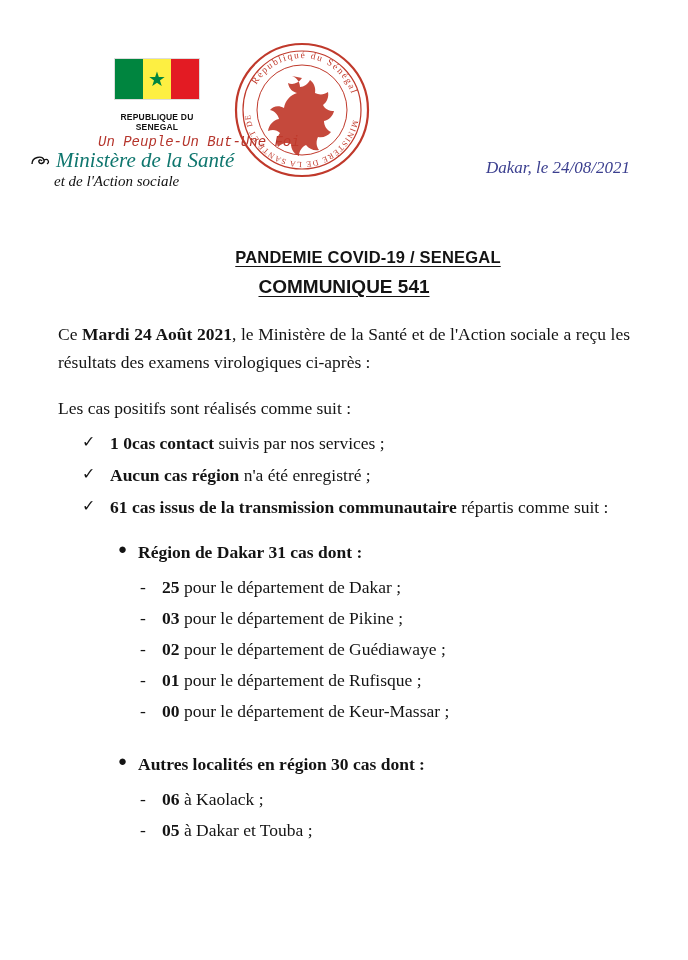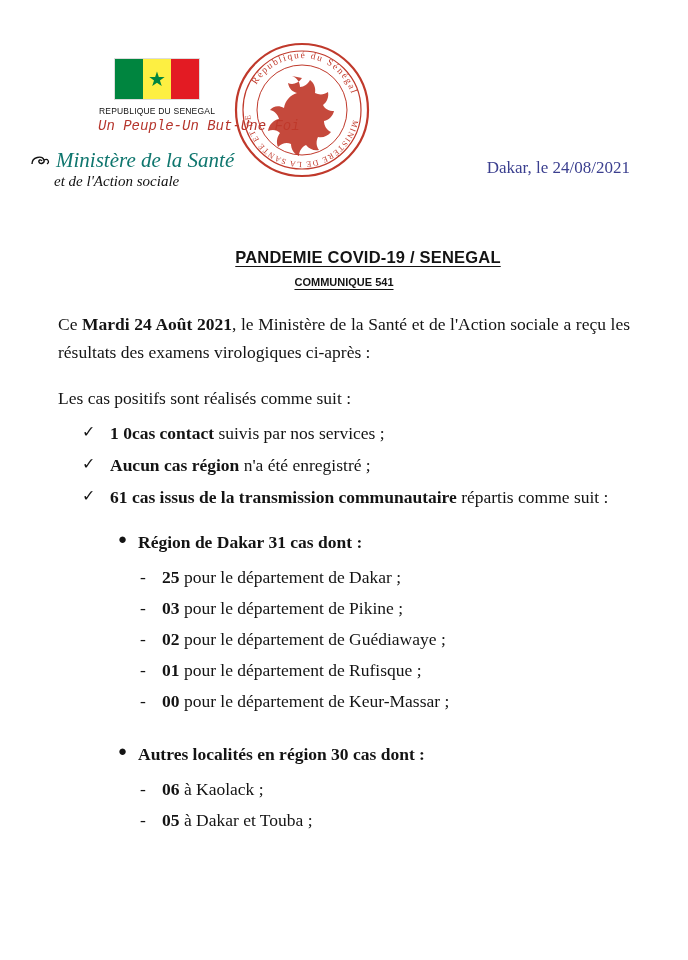--- a/index.html
+++ b/index.html
@@ -46,23 +46,23 @@
     left: 50%;
     top: 50%;
     transform: translate(-50%, -50%);
     color: #00853f;
     font-size: 20px;
     line-height: 1;
   }
   .rep-line {
     font-family: "Liberation Sans", sans-serif;
     font-size: 8.5px;
-    font-weight: normal;
+    font-weight: bold;
     letter-spacing: 0.2px;
-    margin-top: 6px;
+    margin-top: 12px;
     color: #111;
   }
   .devise {
     font-family: Liberation Mono, monospace;
     font-style: italic;
     font-size: 14px;
     color: #b5342b;
     margin-top: 2px;
     white-space: nowrap;
   }
@@ -101,41 +101,42 @@
     left: 232px;
     top: 40px;
     width: 140px;
     height: 140px;
   }
 
   .date {
     position: absolute;
     right: 58px;
     top: 158px;
+    font-style: italic;
     font-size: 17px;
     color: #3b3f8f;
     white-space: nowrap;
   }
 
   
   .titles {
     text-align: center;
     margin-top: 38px;
     font-family: "Liberation Sans", sans-serif;
   }
   .title-1 {
     font-size: 16.5px;
     font-weight: bold;
     letter-spacing: 0.2px;
     text-decoration: underline;
     text-underline-offset: 3px;
     margin-left: 48px;
   }
   .title-2 {
-    font-size: 11px;
+    font-size: 19px;
     font-weight: bold;
     margin-top: 9px;
     text-decoration: underline;
     text-underline-offset: 3px;
   }
 
   
   .body-text {
     margin: 22px 58px 0 58px;
     font-size: 17.5px;

